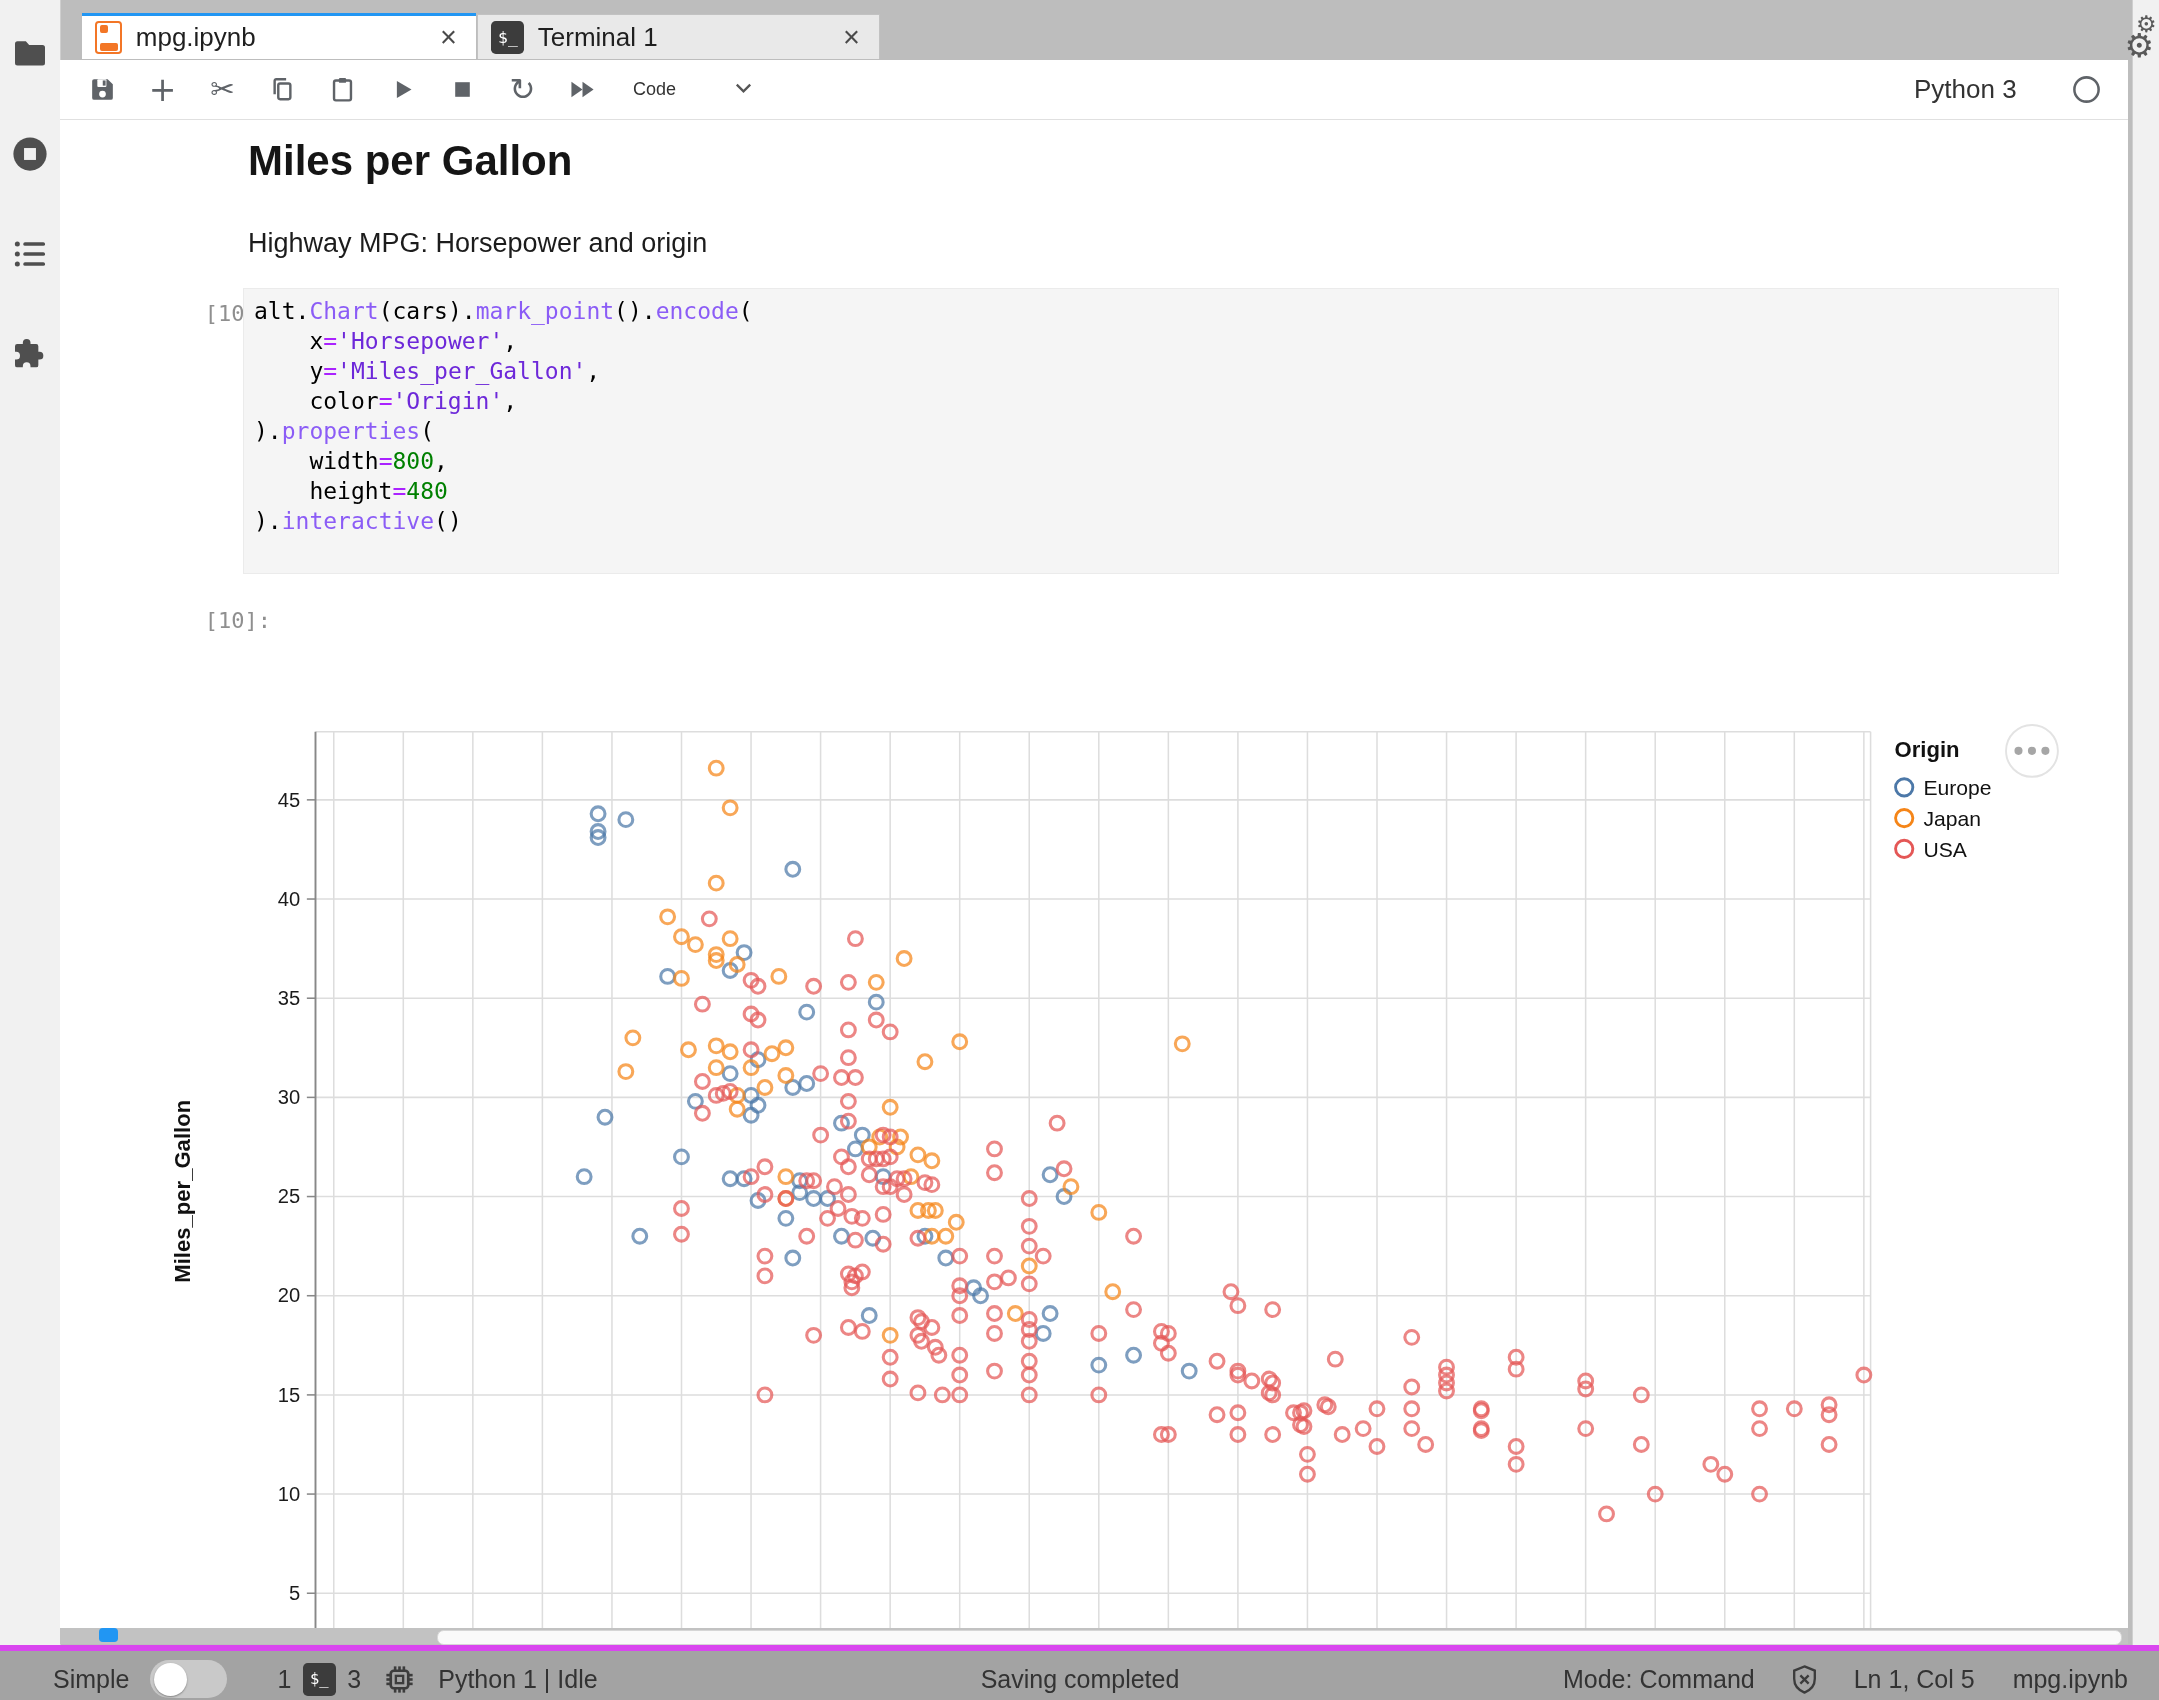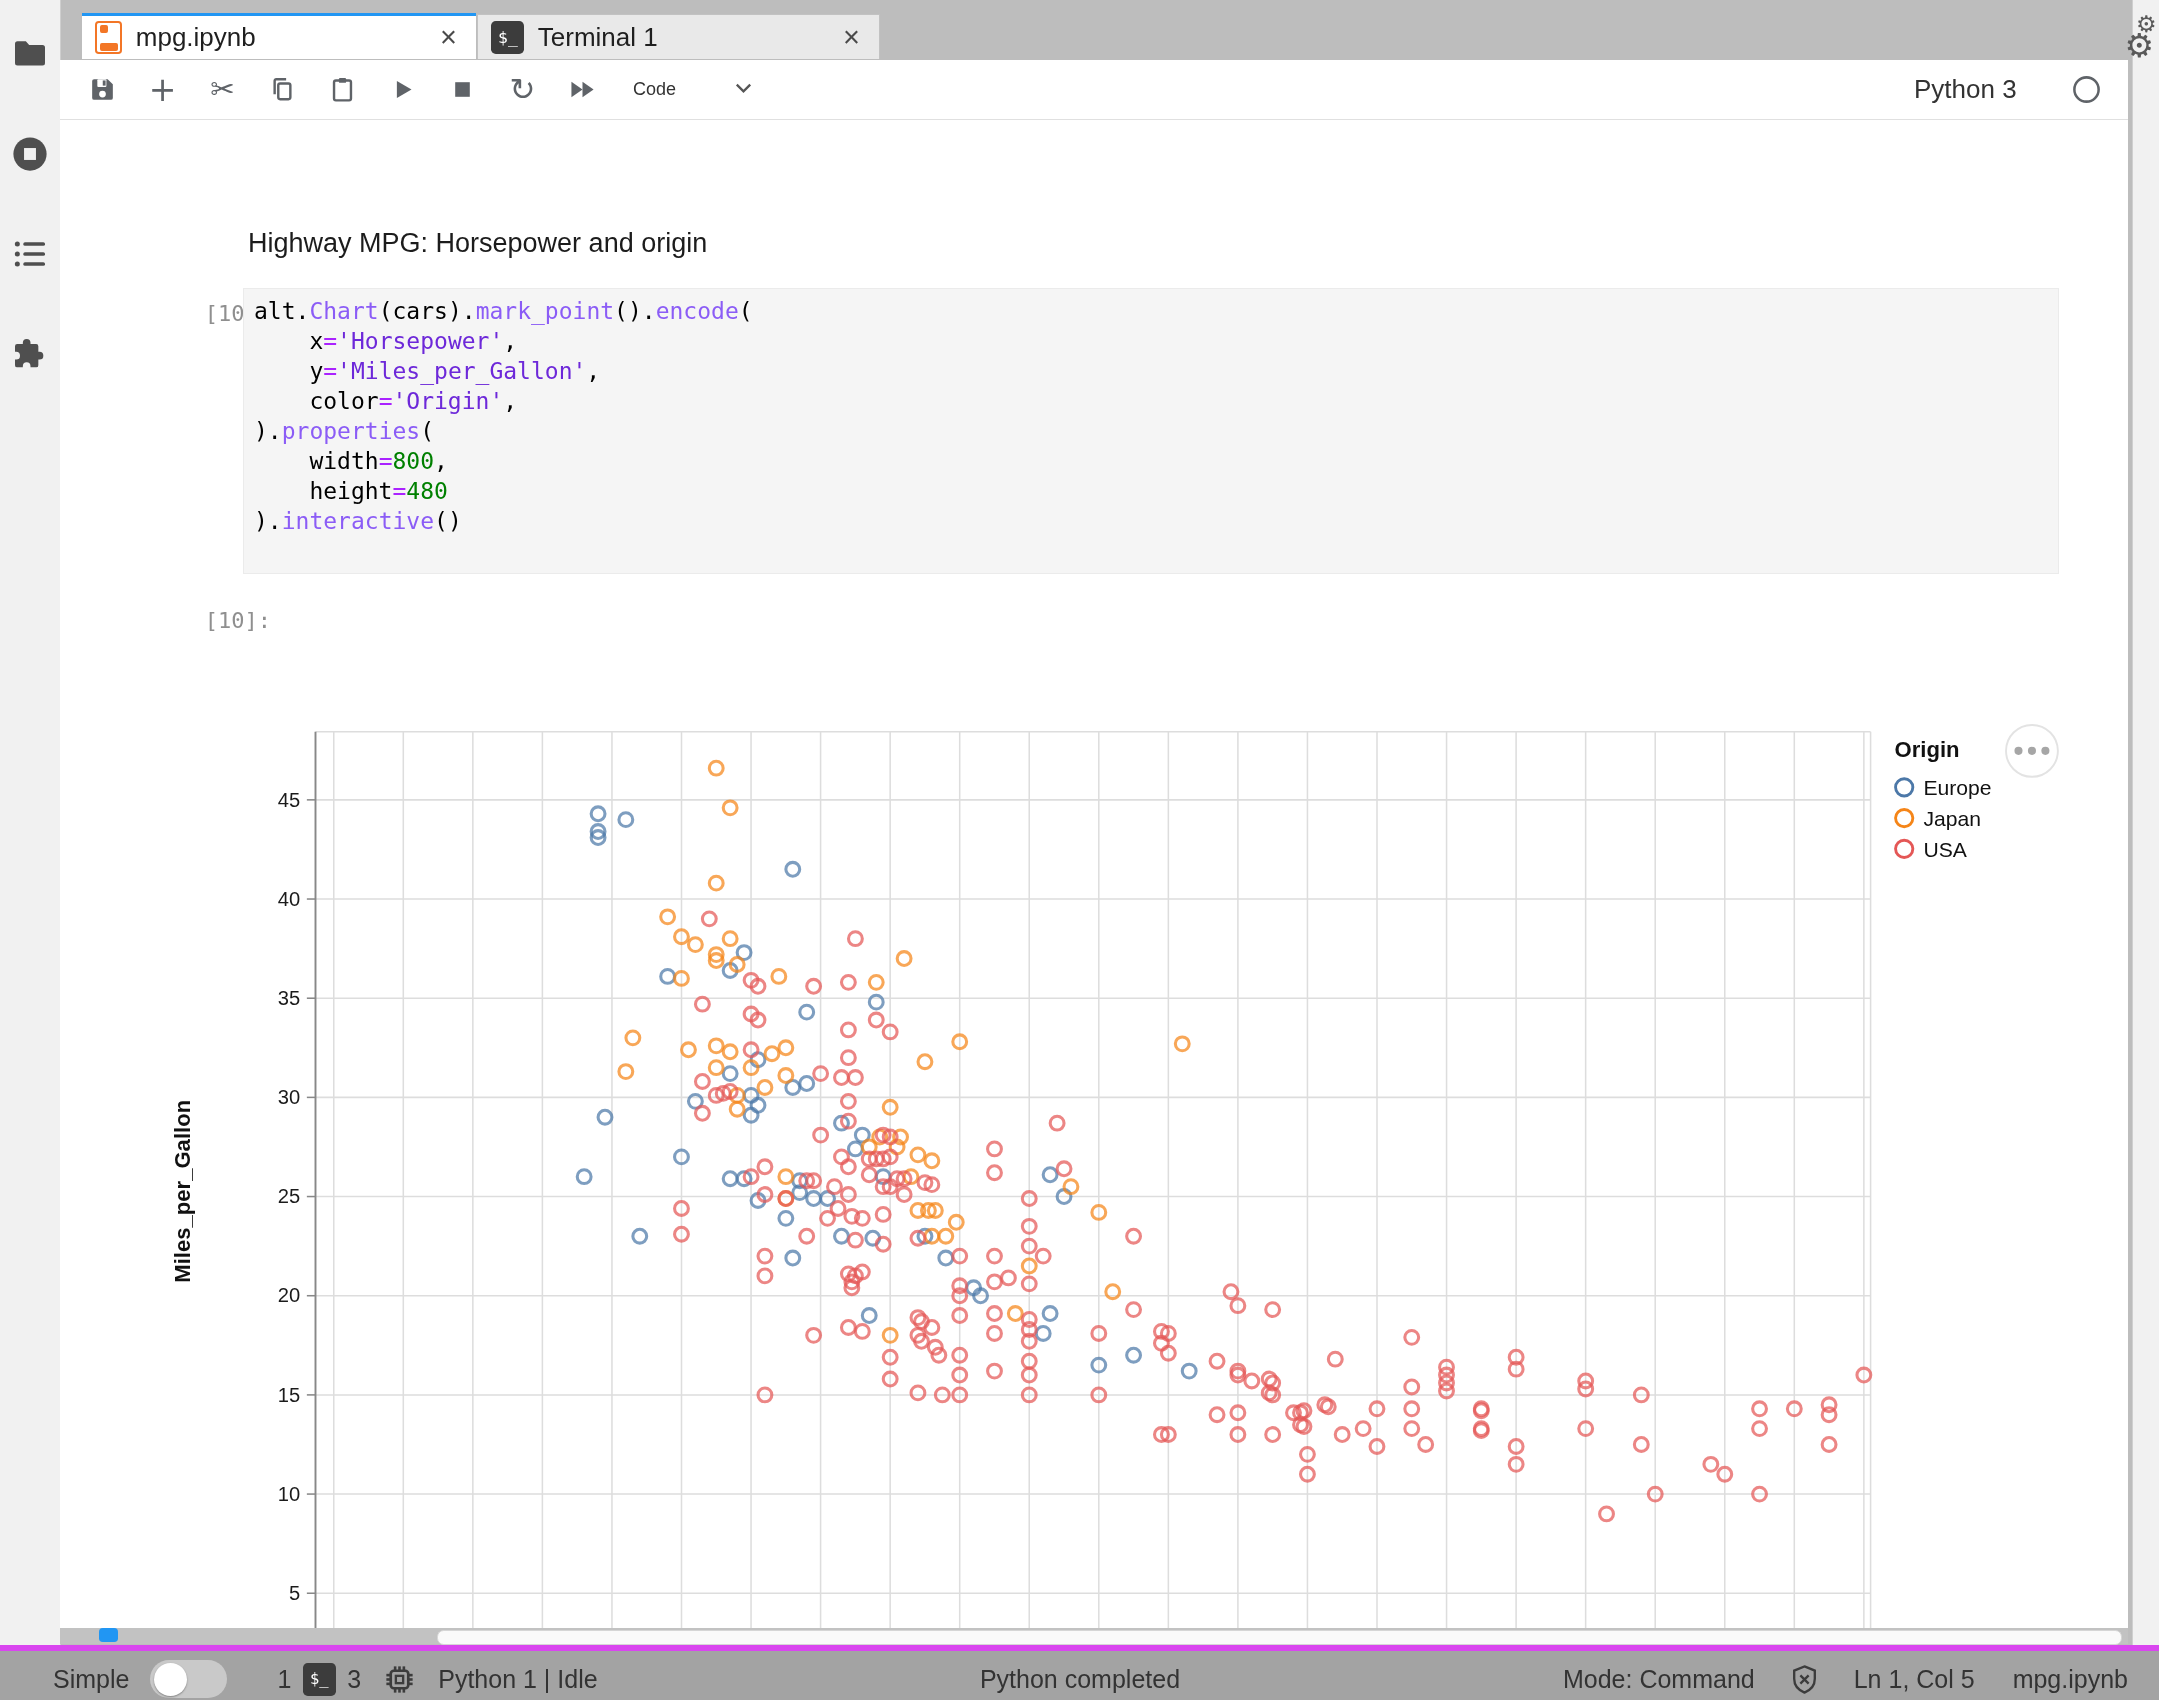--- a/index.html
+++ b/index.html
@@ -156,20 +156,21 @@
     </span>
     <span class="kernel">
       <span>Python 3</span>
       <svg width="33" height="33" viewBox="0 0 34 34" style="margin-left:13.4px">
         <circle cx="17" cy="17" r="12.5" fill="none" stroke="#5f6368" stroke-width="2.6"></circle>
       </svg>
     </span>
   </div>
 
   <div class="abs panel">
+    <div class="abs md-h1">Miles per Gallon</div>
     <div class="abs md-p">Highway MPG: Horsepower and origin</div>
 
     <div class="prompt" style="left:38px;top:181px;">[10]:</div>
     <div class="abs code-cell"></div>
     <div class="code" id="code-area"><div><span>alt</span><span>.</span><span class="tok-fn">Chart</span><span>(</span><span>cars</span><span>)</span><span>.</span><span class="tok-fn">mark_point</span><span>()</span><span>.</span><span class="tok-fn">encode</span><span>(</span></div><div><span>    x</span><span class="tok-op">=</span><span class="tok-str">'Horsepower'</span><span>,</span></div><div><span>    y</span><span class="tok-op">=</span><span class="tok-str">'Miles_per_Gallon'</span><span>,</span></div><div><span>    color</span><span class="tok-op">=</span><span class="tok-str">'Origin'</span><span>,</span></div><div><span>)</span><span>.</span><span class="tok-fn">properties</span><span>(</span></div><div><span>    width</span><span class="tok-op">=</span><span class="tok-num">800</span><span>,</span></div><div><span>    height</span><span class="tok-op">=</span><span class="tok-num">480</span></div><div><span>)</span><span>.</span><span class="tok-fn">interactive</span><span>()</span></div></div>
 
     <div class="prompt" style="left:38px;top:488px;">[10]:</div>
     <div class="abs chart-wrap">
       <svg id="chart" width="2068" height="1057" viewBox="0 0 2153 1100">
           <line x1="285" x2="285" y1="166" y2="1123" stroke="#ddd" stroke-width="1.6"></line>
@@ -603,21 +604,21 @@
             <line x1="6" y1="15" x2="3" y2="15"></line>
           <line x1="18" y1="9" x2="21" y2="9"></line>
             <line x1="18" y1="12" x2="21" y2="12"></line>
             <line x1="18" y1="15" x2="21" y2="15"></line>
         </g>
       </svg>
       <span class="sb-sp"></span>
       <span>Python 1 | Idle</span>
     </div>
     <div class="sb-center">
-      <span>Python completed</span>
+      <span>Saving completed</span>
     </div>
     <div class="sb-right">
       <span>Mode: Command</span>
       <span class="sb-gap" style="width:33px;"></span>
       <svg width="33" height="33" viewBox="0 0 24 24">
         <path d="M12 2.5l7.5 3v6c0 5-3.2 8.3-7.5 10-4.3-1.7-7.5-5-7.5-10v-6z" fill="none" stroke="#3c3c3c" stroke-width="1.7"></path>
         <path d="M9 9l6 6M15 9l-6 6" stroke="#3c3c3c" stroke-width="1.7"></path>
       </svg>
       <span class="sb-gap" style="width:33px;"></span>
       <span>Ln 1, Col 5</span>

